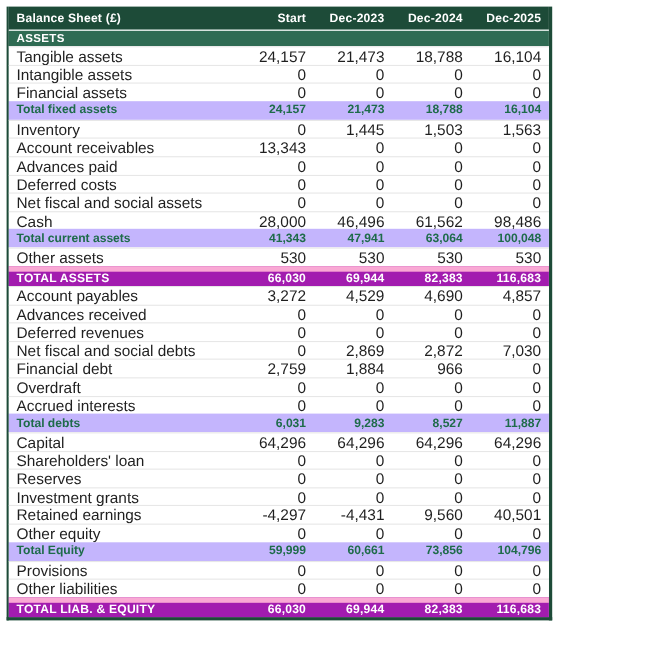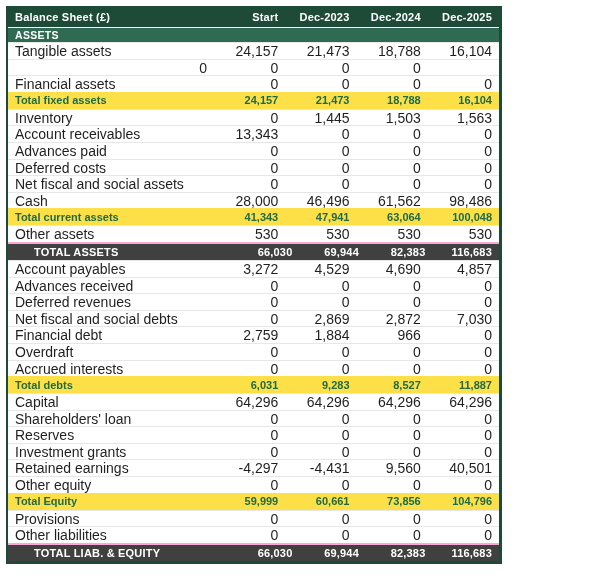--- a/index.html
+++ b/index.html
@@ -36,28 +36,27 @@
     border-top:1px solid #ffffff;
   }
   .section-gap{margin-top:6px;}
   
   .row-normal{
     background:#ffffff;color:#1f1f1f;height:16.6px;
     font-size:14px;border-top:1px solid #e7e7e7;
   }
   .row-normal:first-of-type{border-top:none;}
   .row-subtotal{
-    background:#fde047;color:#1e6b4a;height:17px;
+    background:#c4b5fd;color:#1e6b4a;height:17px;
     font-size:11px;font-weight:700;gap:12px;
   }
   .row-total{
-    background:#404040;color:#ffffff;height:18px;
+    background:#a21caf;color:#ffffff;height:18px;
     font-size:11px;font-weight:700;letter-spacing:.2px;
-    border-top:2px solid #f9a8d4;
-    padding-left:19px;
+    border-top:5px solid #f9a8d4;
   }
 </style>
 </head>
 <body>
 
 <div class="sheet">
   <div class="grid-row header-row">
     <div class="cell-label">Balance Sheet (£)</div>
     <div class="cell-num">Start</div>
     <div class="cell-num">Dec-2023</div>
@@ -73,20 +72,21 @@
         <div class="cell-num"></div>
       </div>
       <div class="grid-row row-normal">
         <div class="cell-label">Tangible assets</div>
         <div class="cell-num">24,157</div>
         <div class="cell-num">21,473</div>
         <div class="cell-num">18,788</div>
         <div class="cell-num">16,104</div>
       </div>
       <div class="grid-row row-normal">
+        <div class="cell-label">Intangible assets</div>
         <div class="cell-num">0</div>
         <div class="cell-num">0</div>
         <div class="cell-num">0</div>
         <div class="cell-num">0</div>
       </div>
       <div class="grid-row row-normal">
         <div class="cell-label">Financial assets</div>
         <div class="cell-num">0</div>
         <div class="cell-num">0</div>
         <div class="cell-num">0</div>

